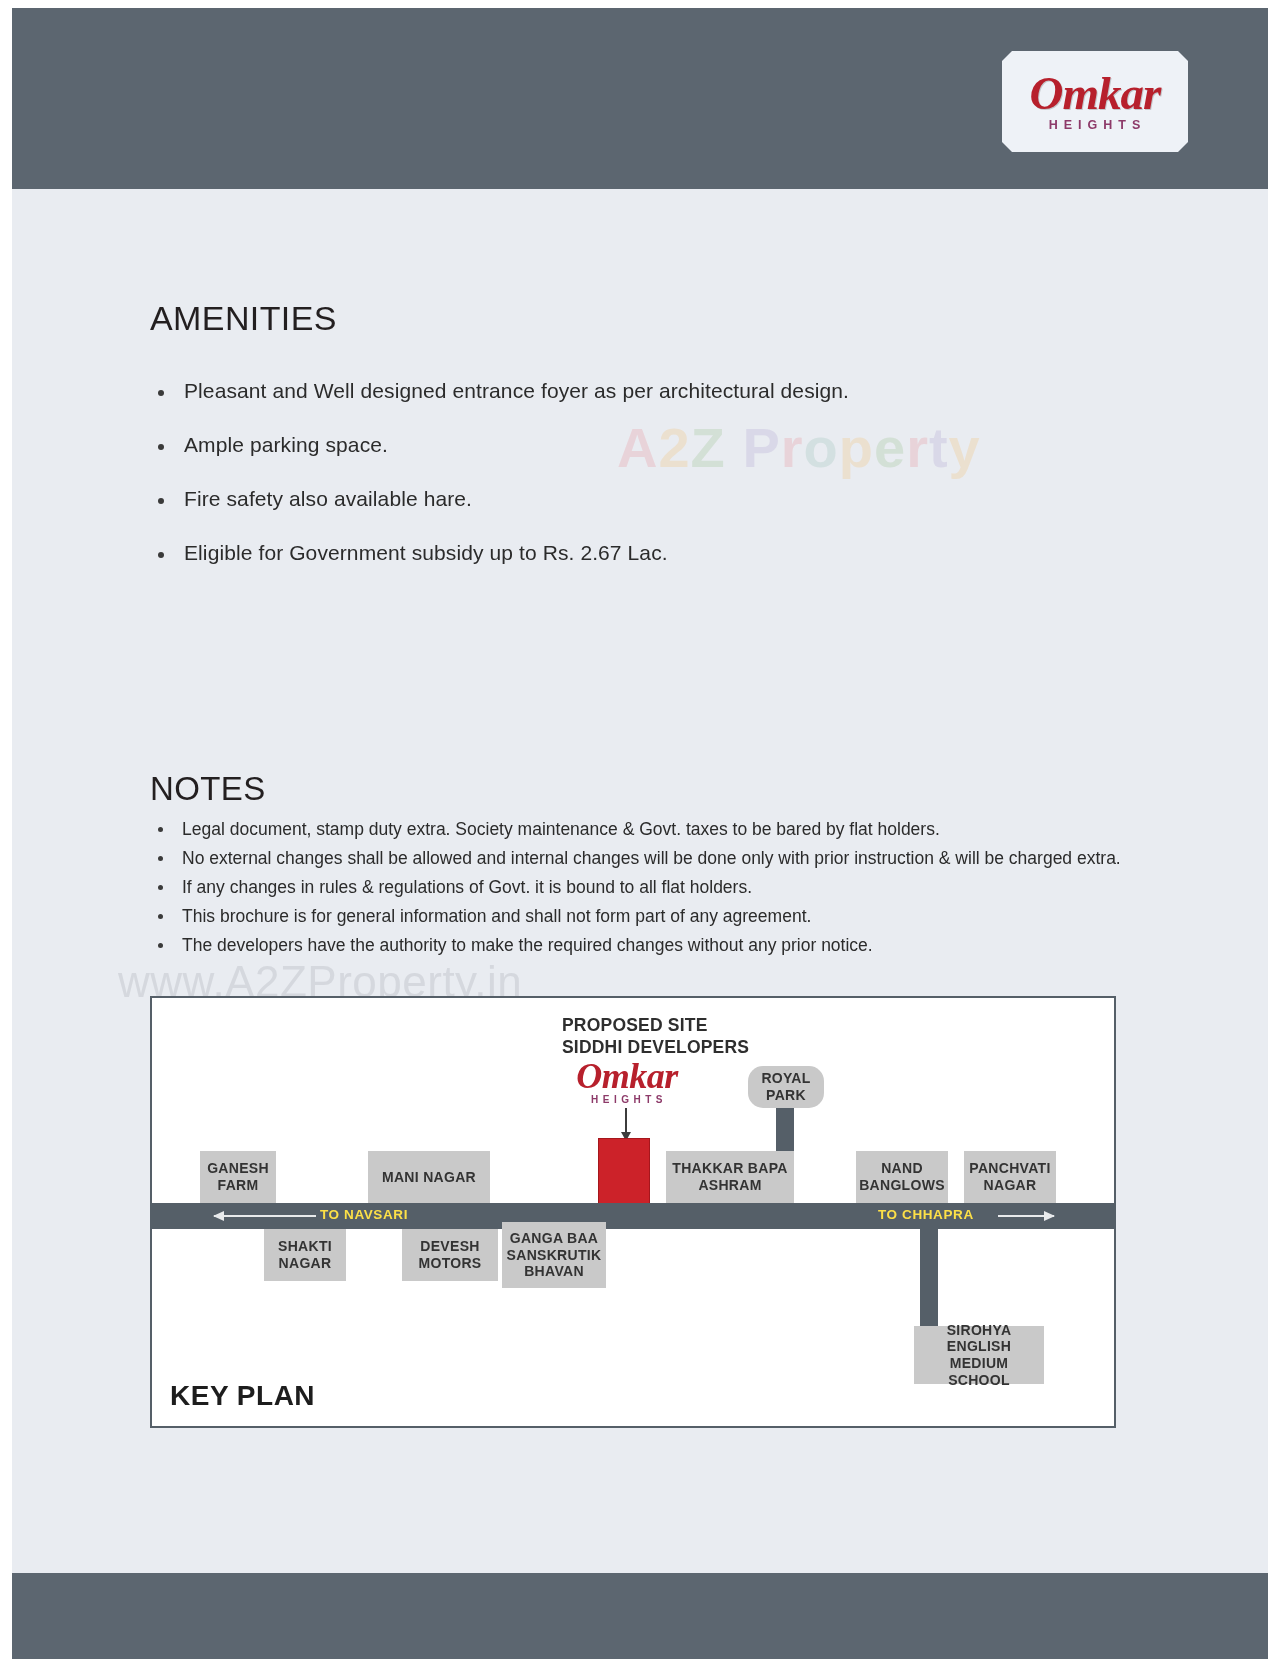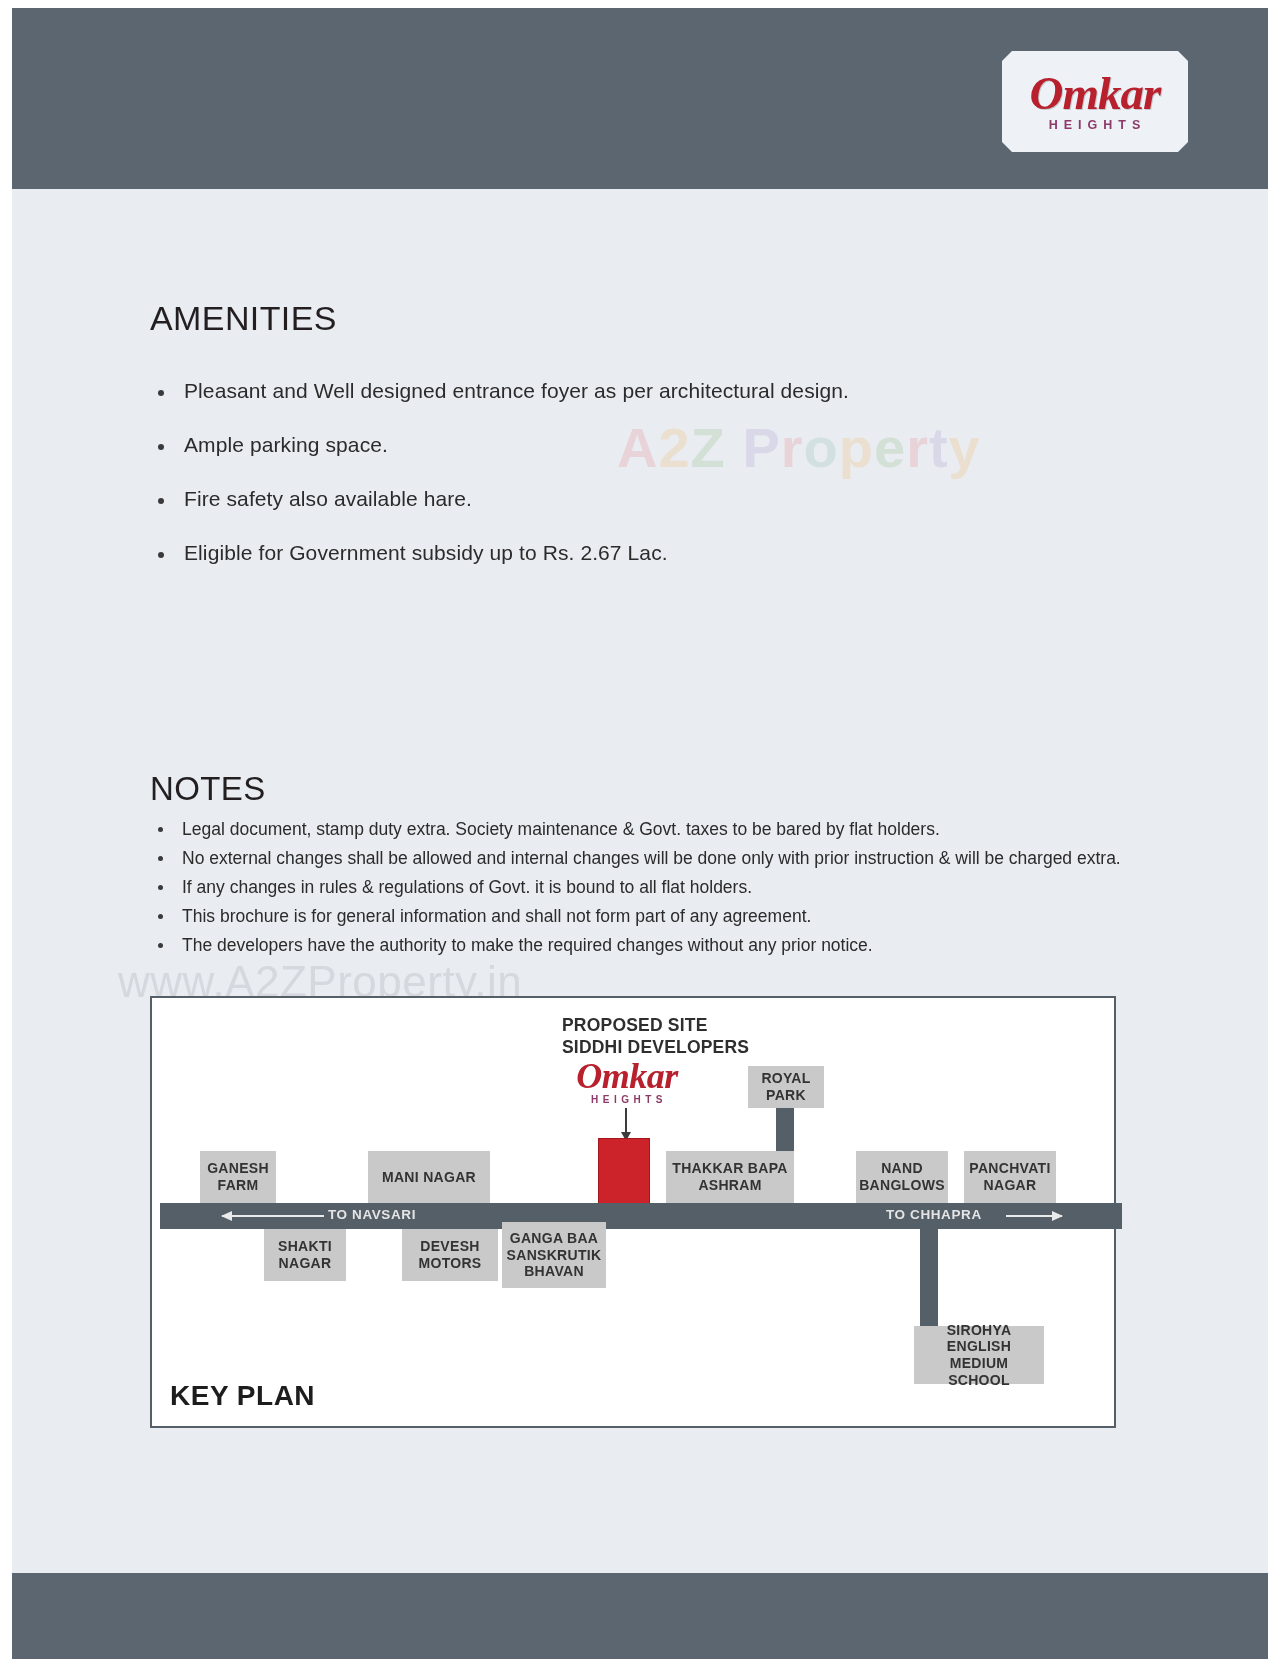--- a/index.html
+++ b/index.html
@@ -261,25 +261,25 @@
     top: 140px;
     width: 52px;
     height: 72px;
     background: #cc2229;
     border: 1px solid #a5161c;
     box-sizing: border-box;
   }
 
   .road {
     position: absolute;
-    left: 8px;
+    left: 0;
     width: 100%;
     height: 26px;
     background: #555f68;
-    color: #e5e5e5;
+    color: #fde047;
   }
   .road-main { top: 205px; }
 
   .road-label {
     position: absolute;
     top: 4px;
     font-size: 13.5px;
     font-weight: bold;
     letter-spacing: .6px;
     white-space: nowrap;
@@ -333,21 +333,21 @@
     line-height: 1.18;
     display: flex;
     align-items: center;
     justify-content: center;
     box-sizing: border-box;
     padding: 3px 4px;
   }
 
   .p-ganesh    { left: 48px;  top: 153px; width: 76px;  height: 52px; }
   .p-mani      { left: 216px; top: 153px; width: 122px; height: 52px; }
-  .p-royal     { left: 596px; top: 68px;  width: 76px;  height: 42px; }
+  .p-royal     { left: 596px; top: 68px;  width: 76px;  height: 42px; border-radius: 15px; }
   .p-thakkar   { left: 514px; top: 153px; width: 128px; height: 52px; }
   .p-nand      { left: 704px; top: 153px; width: 92px;  height: 52px; }
   .p-panchvati { left: 812px; top: 153px; width: 92px;  height: 52px; }
   .p-shakti    { left: 112px; top: 231px; width: 82px;  height: 52px; }
   .p-devesh    { left: 250px; top: 231px; width: 96px;  height: 52px; }
   .p-ganga     { left: 350px; top: 224px; width: 104px; height: 66px; }
   .p-sirohya   { left: 722px; top: 328px; width: 130px; height: 58px; margin-left: 40px; }
 
   .kp-line { white-space: pre-line; }
 </style>

